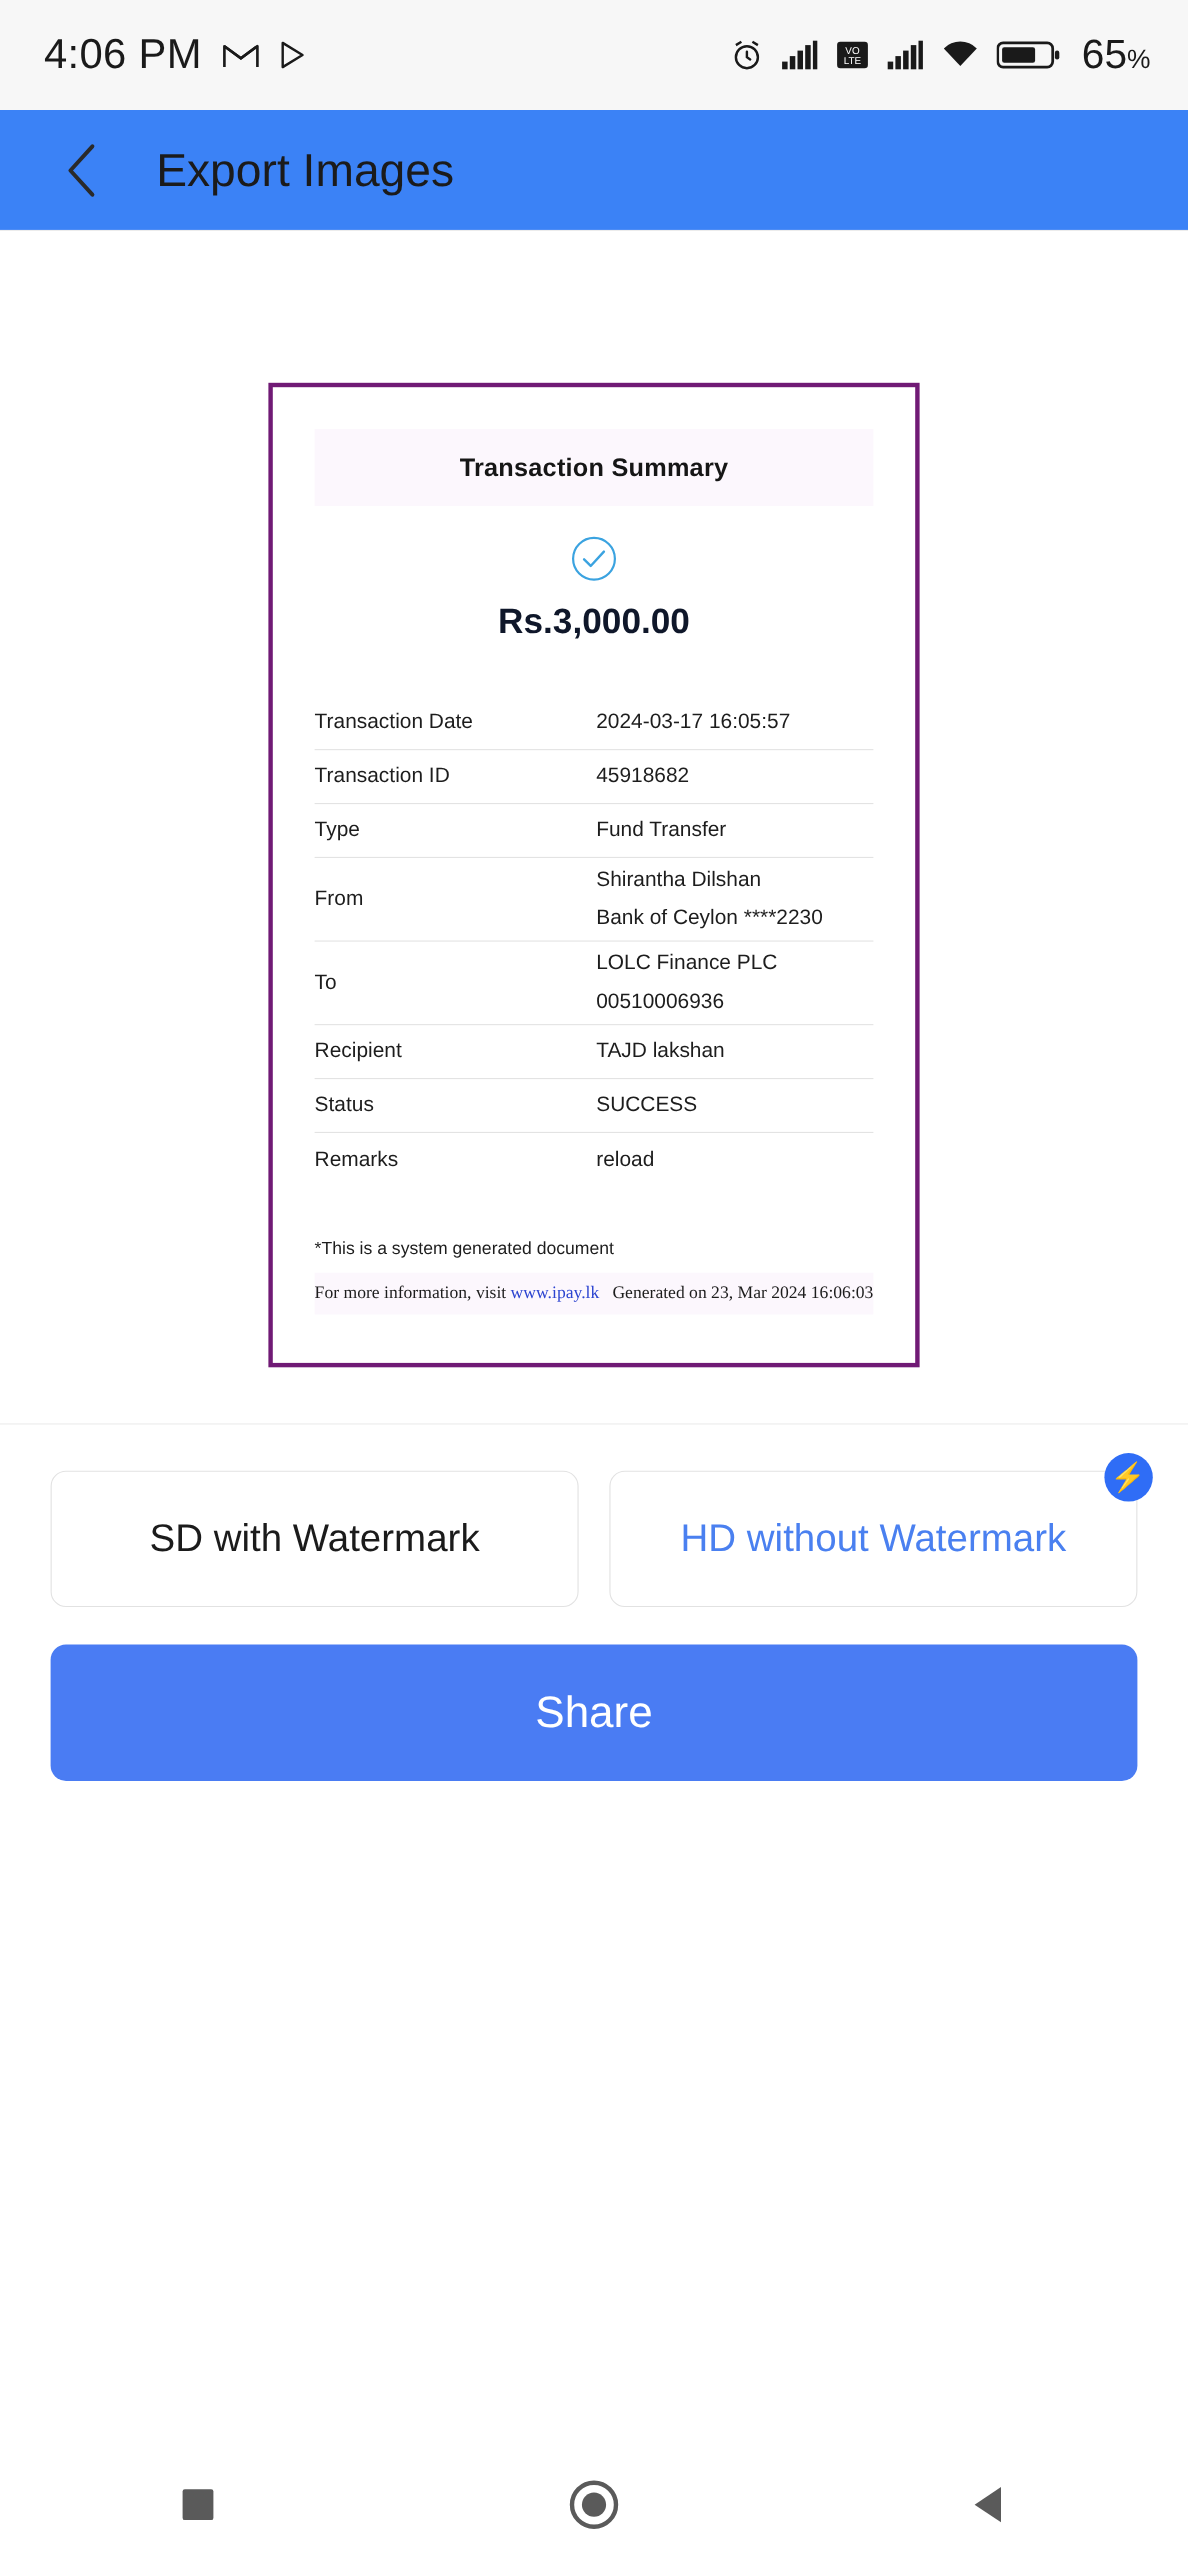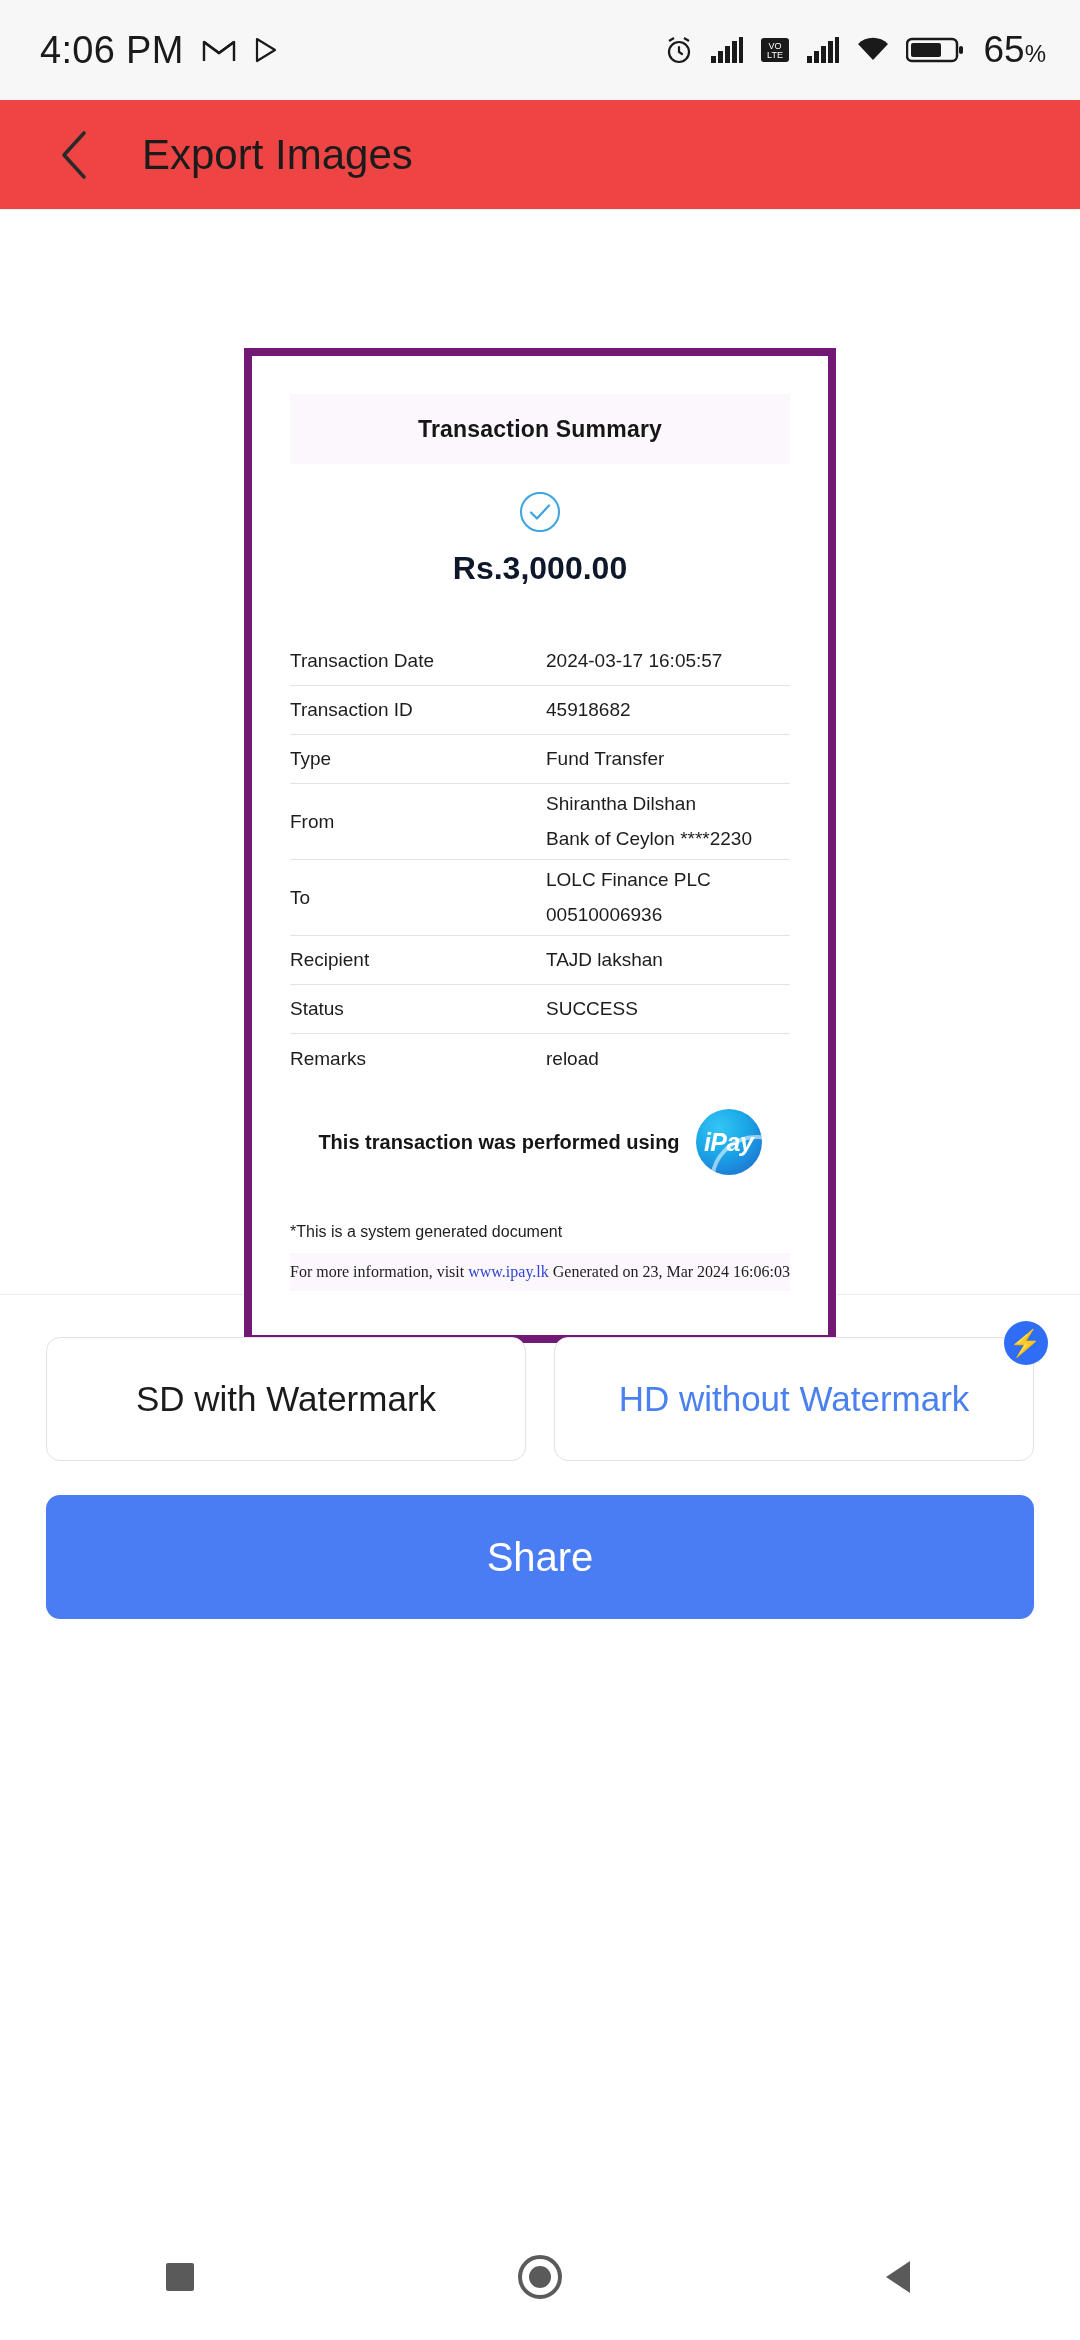--- a/index.html
+++ b/index.html
@@ -24,21 +24,21 @@
   .status-time { font-size: 38px; color: #1a1a1a; letter-spacing: .3px; }
   .status-right { display: flex; align-items: center; gap: 16px; }
   .icon-glyph { color: #1a1a1a; display: inline-flex; align-items: center; }
 
   .battery-pct { font-size: 37px; color: #1a1a1a; margin-left: 4px; }
   .battery-pct .pct-sign { font-size: 24px; }
 
   
   .app-bar {
     height: 110px;
-    background: #ef4444;
+    background: #3b82f6;
     display: flex;
     align-items: center;
     padding-left: 44px;
     border-bottom: 1px solid #ececec;
   }
   .back-btn {
     width: 64px; height: 64px;
     display: flex; align-items: center; justify-content: center;
   }
   .app-title {
@@ -54,21 +54,21 @@
     background: #ffffff;
     display: flex;
     justify-content: center;
     align-items: flex-start;
     padding-top: 138px;
   }
 
   .receipt {
     width: 592px;
     background: #ffffff;
-    border: 8px solid #701a75;
+    border: 4px solid #701a75;
     padding: 0;
   }
 
   .receipt-header {
     background: #fcf7fd;
     height: 70px;
     display: flex;
     align-items: center;
     justify-content: center;
     margin: 38px 38px 0 38px;
@@ -357,26 +357,20 @@
       <div class="row">
         <div class="row-label">Status</div>
         <div class="row-value">SUCCESS</div>
       </div>
       <div class="row">
         <div class="row-label">Remarks</div>
         <div class="row-value">reload</div>
       </div>
     </div>
 
-    <div class="performed">
-      <span class="performed-text">This transaction was performed using</span>
-      <span class="ipay-logo">
-        <span class="ipay-text">iPay</span>
-      </span>
-    </div>
 
     <div class="footer-note">*This is a system generated document</div>
 
     <div class="footer-bar">
       <div>
         <span>For more information, visit</span>
         <a href="#">www.ipay.lk</a>
       </div>
       <div>Generated on 23, Mar 2024 16:06:03</div>
     </div>

